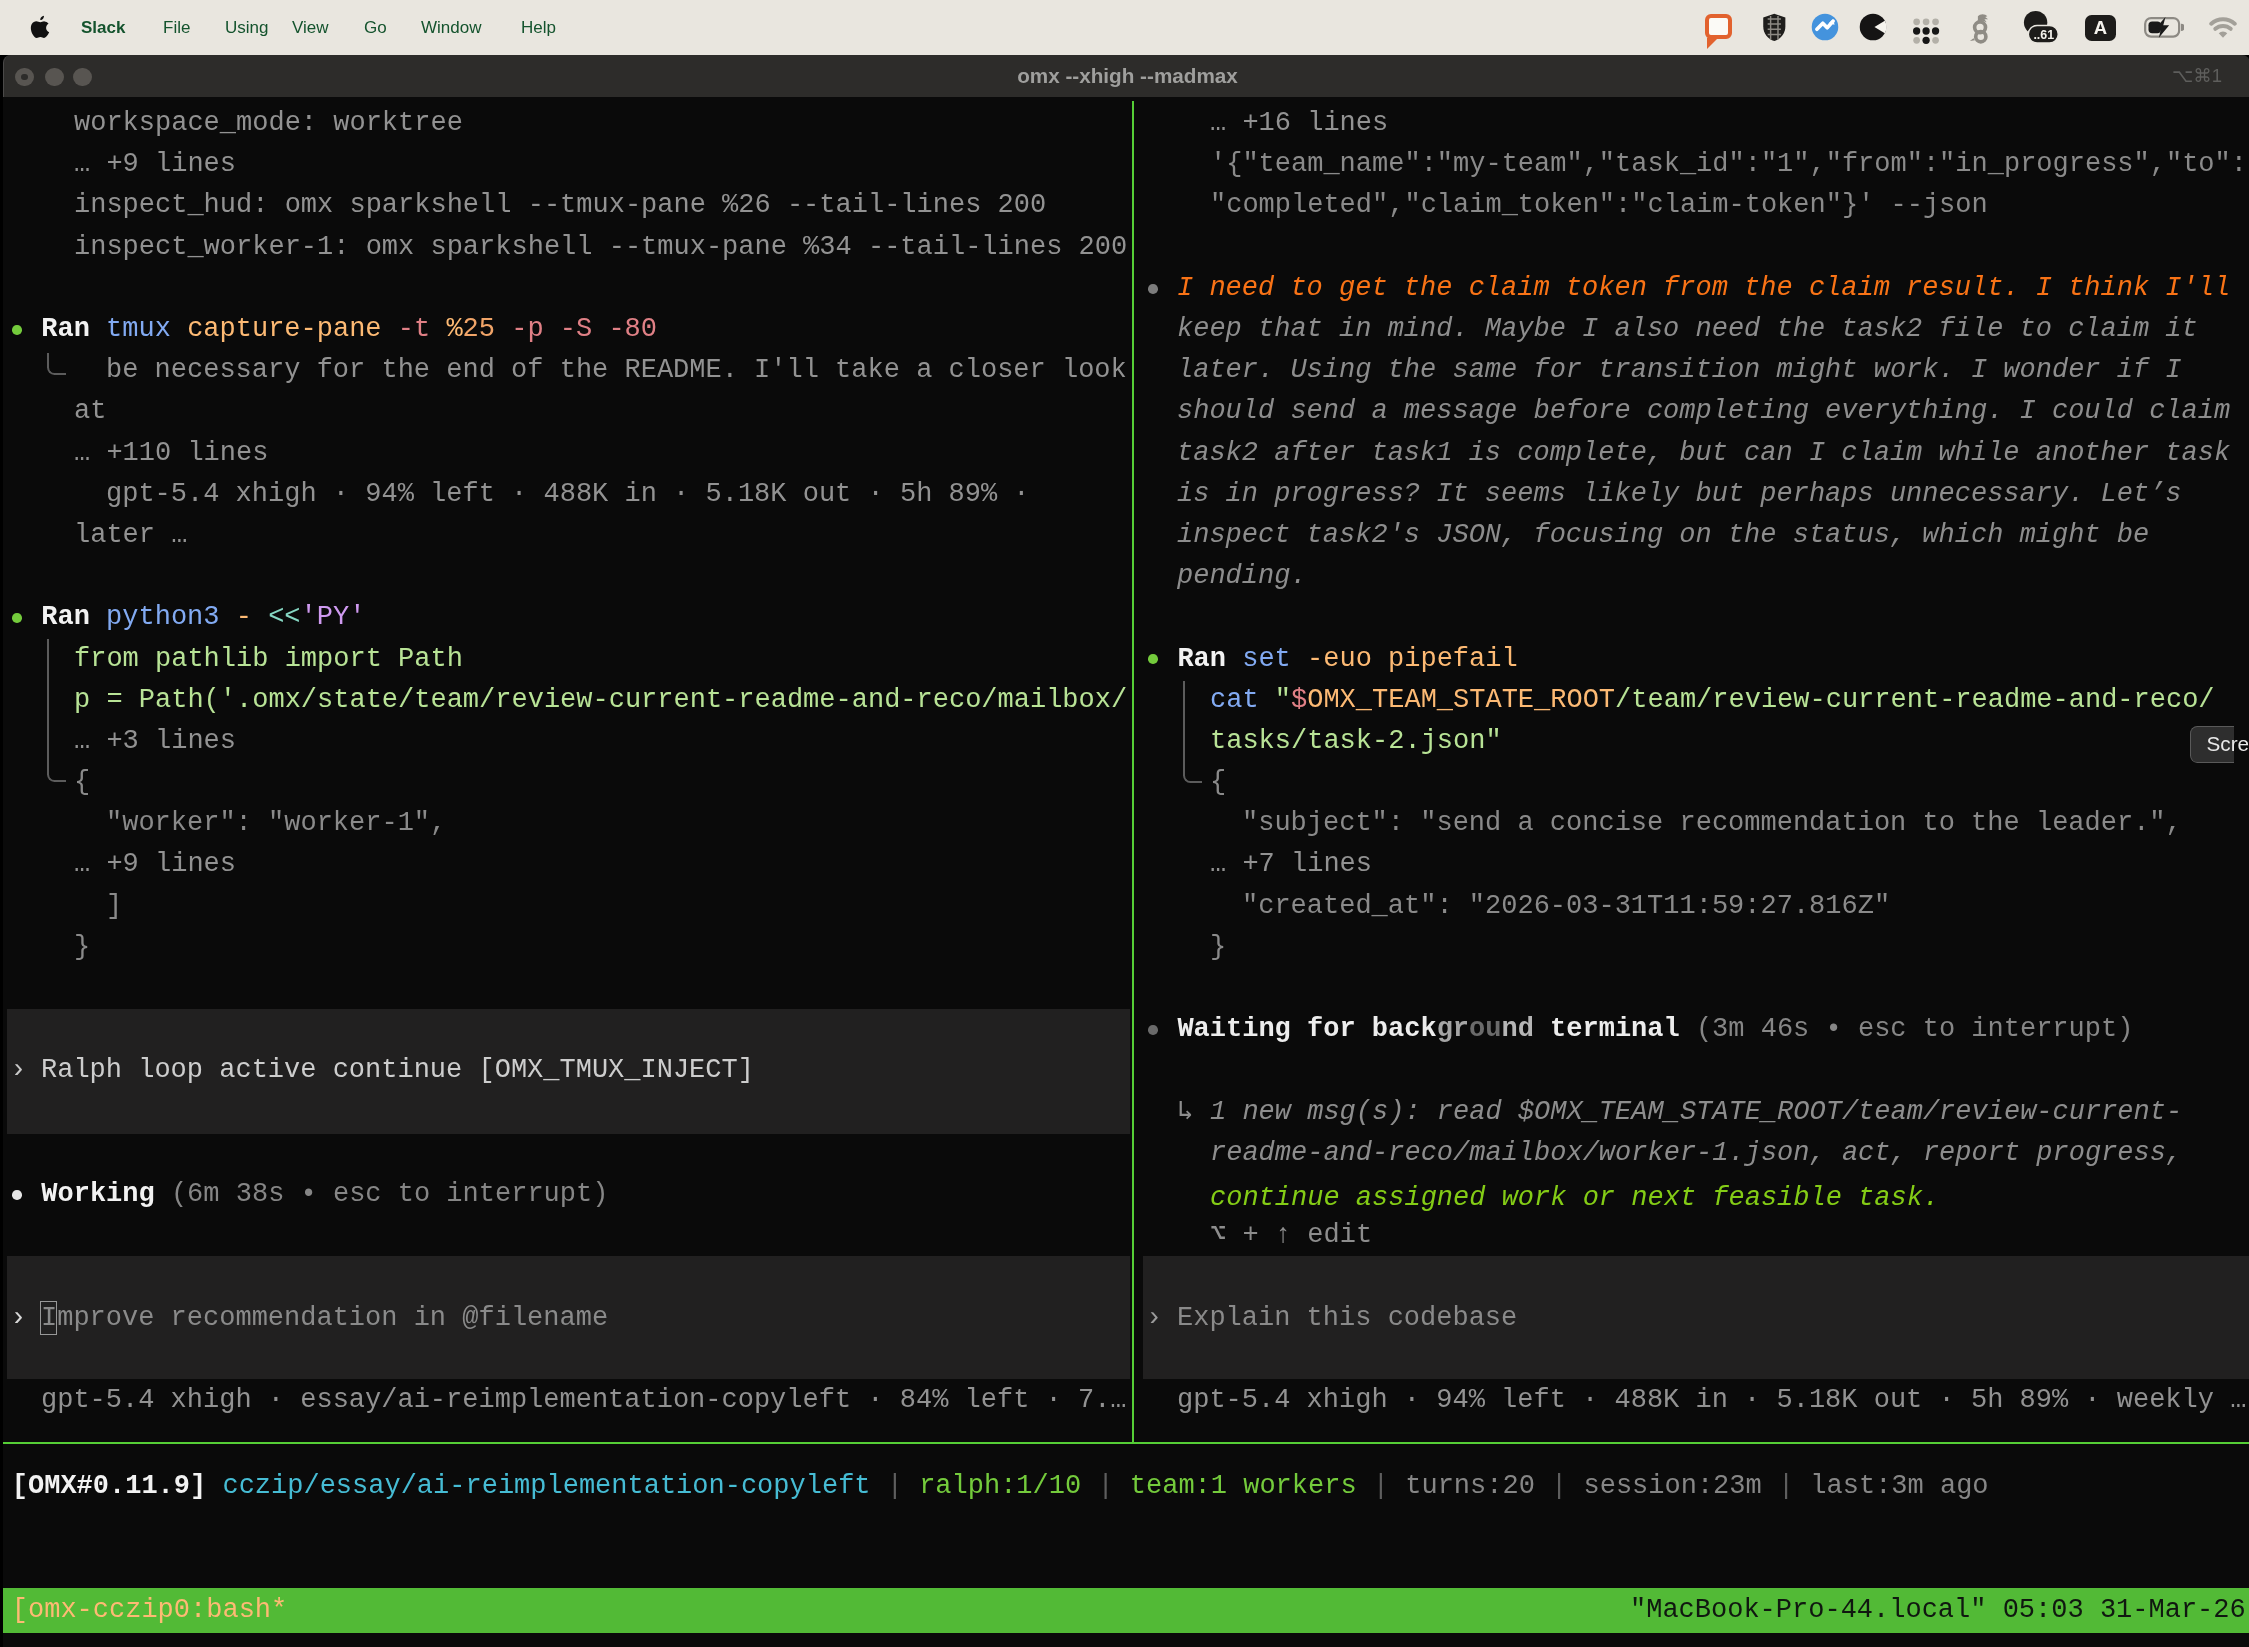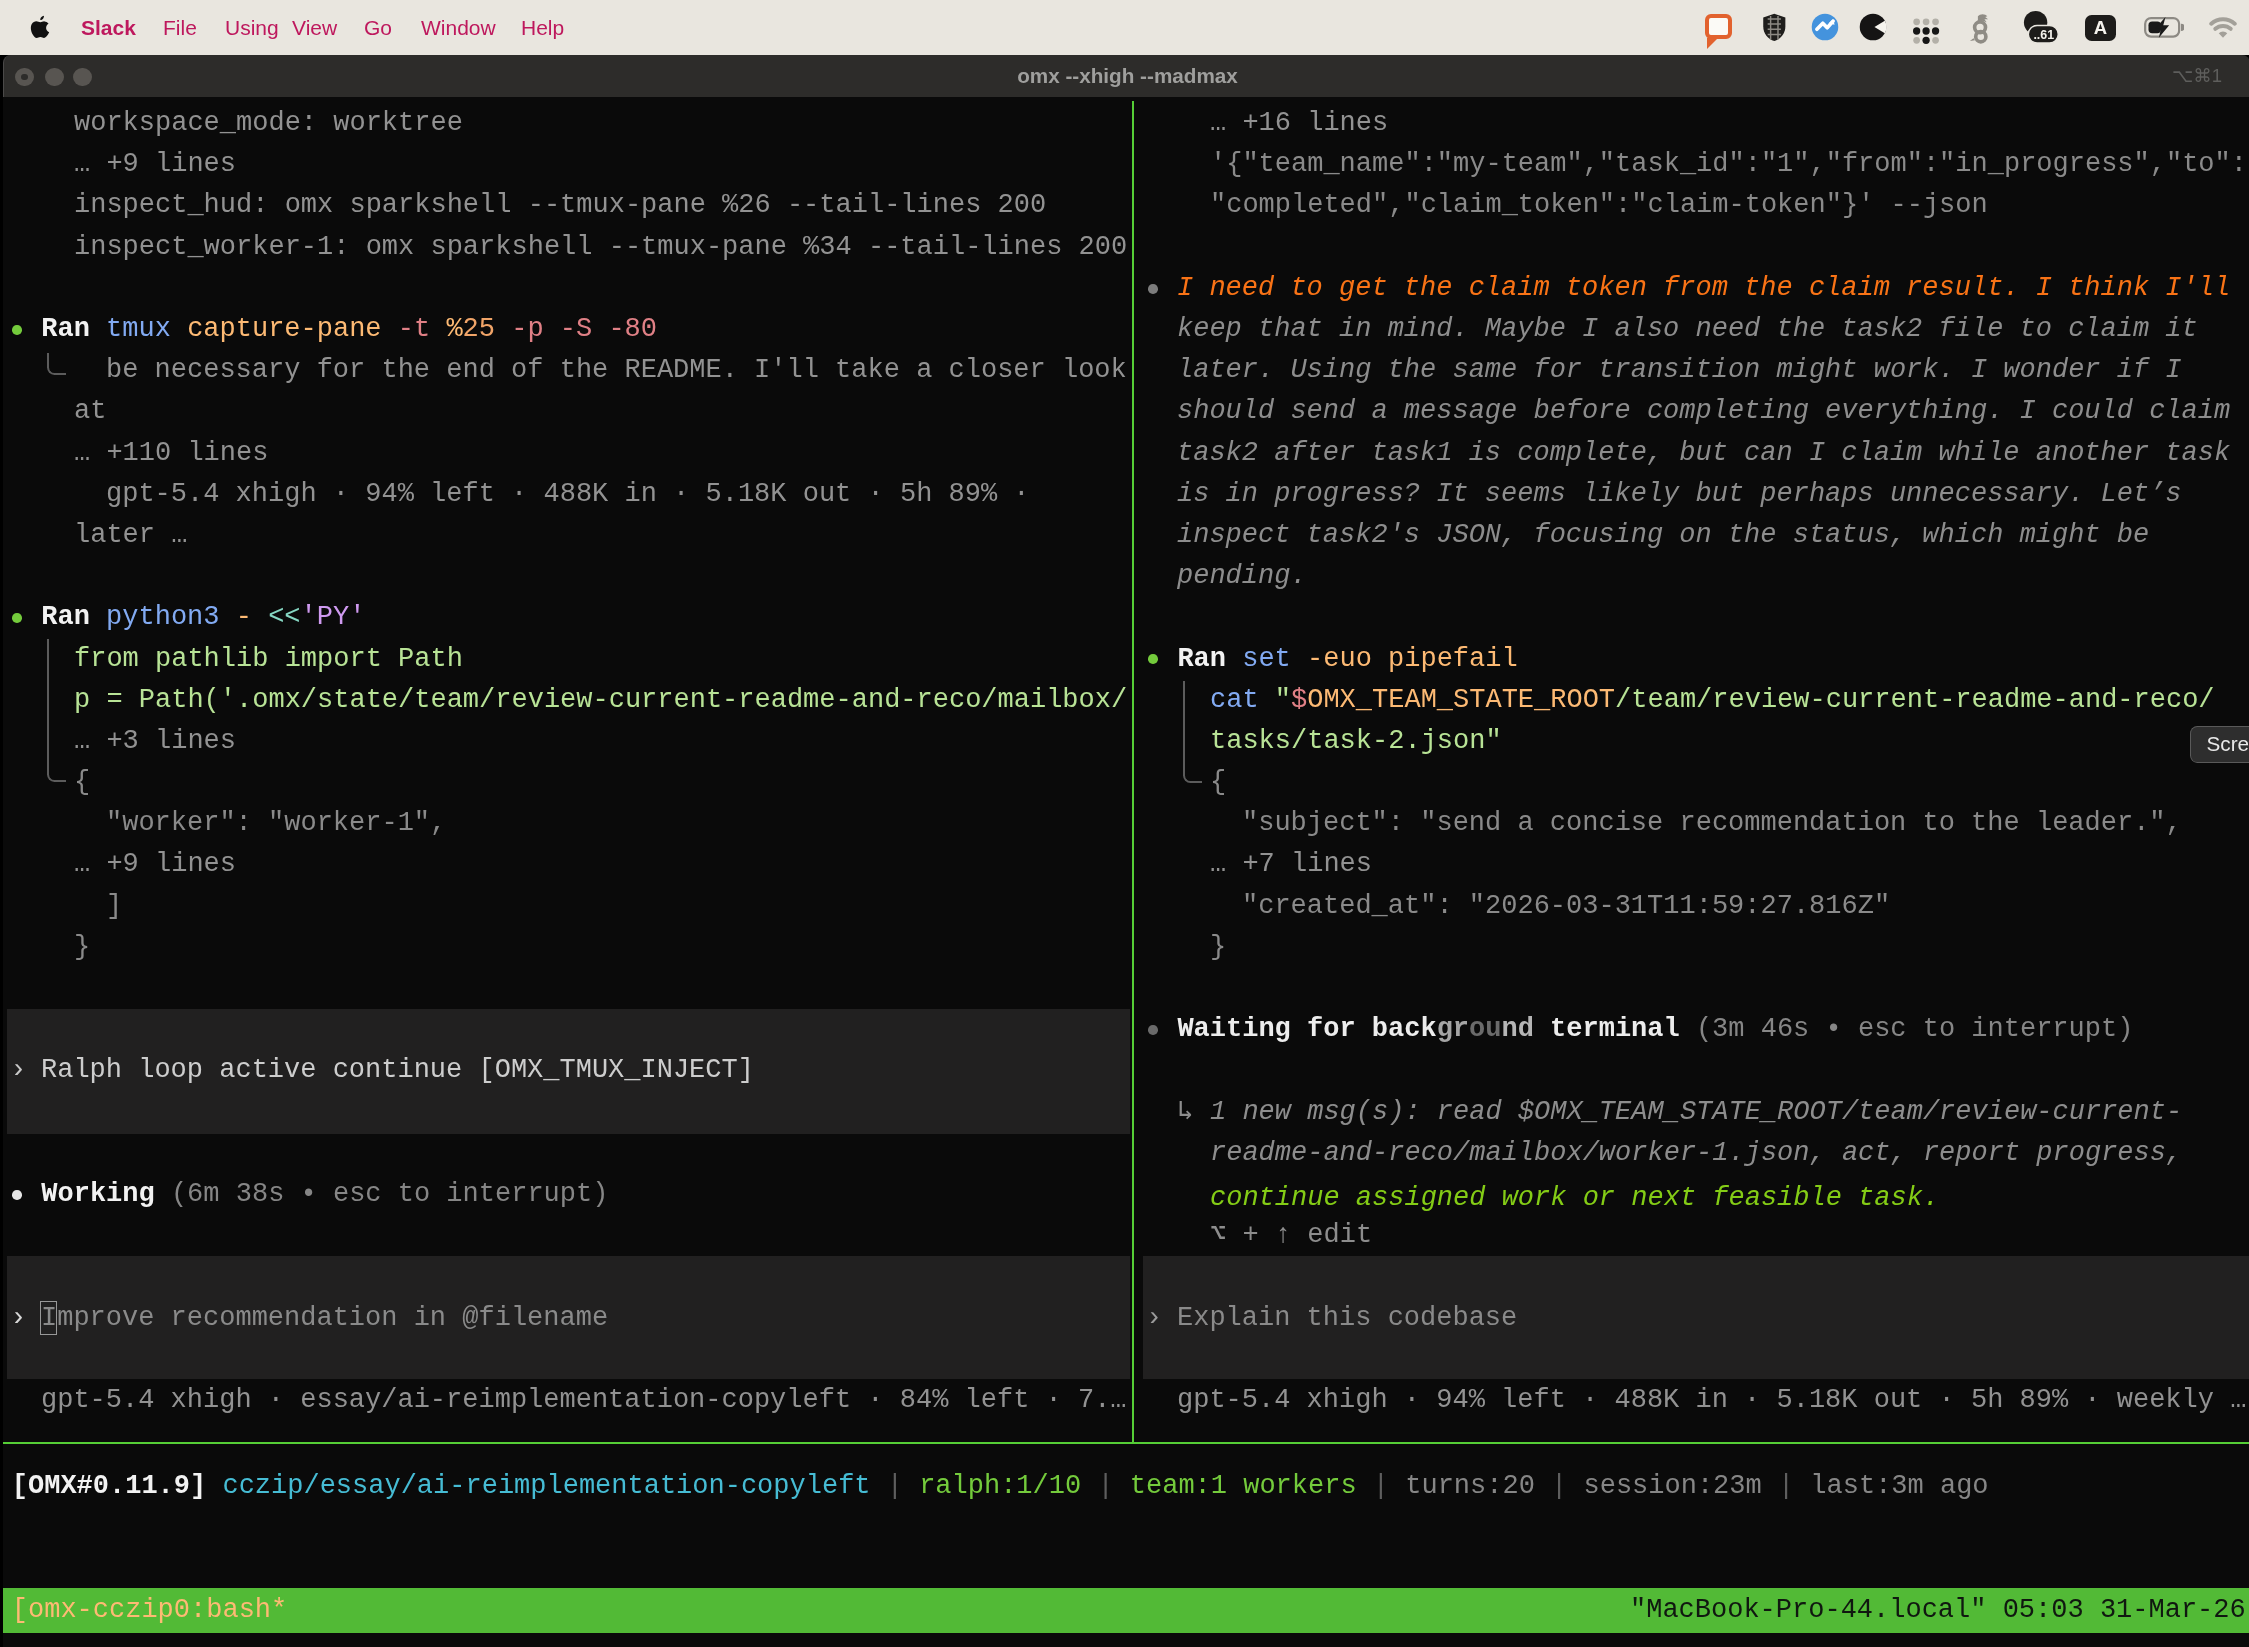--- a/index.html
+++ b/index.html
@@ -1,19 +1,19 @@
 <!DOCTYPE html>
 <html style="font-size:11.8px"><head>
 <meta charset="utf-8">
 <style>
 *{margin:0;padding:0;box-sizing:border-box}
 html,body{width:2250px;height:1648px;background:#000;position:relative;overflow:hidden}
 body{font-family:"Liberation Mono",monospace}
 #menu{position:absolute;left:0;top:0;width:2250px;height:55px;background:#e9e6df}
-.mi{position:absolute;top:0;height:40px;line-height:55px;font-family:"Liberation Sans",sans-serif;font-size:21px;color:#be185d}
+.mi{position:absolute;top:0;height:40px;line-height:55px;font-family:"Liberation Sans",sans-serif;font-size:17px;color:#14532d}
 #win{position:absolute;left:3px;top:55px;width:2247px;height:1593px;background:#0a0a0a;border-radius:8px 8px 0 0}
 #tbar{position:absolute;left:3px;top:55px;width:2247px;height:42px;background:#2d2c2a;border-radius:8px 8px 0 0;border-left:0.7px solid rgba(255,255,255,0.14)}
 .tl{position:absolute;border-radius:50%;width:18.5px;height:18.5px;background:#585551}
 .r{position:absolute;font-size:27px;line-height:41px;white-space:pre;color:#929292}
 .it{font-style:italic}
 .bu{position:absolute;width:9.6px;height:9.6px;border-radius:50%}
 
 b{font-weight:bold}
 .box{position:absolute;background:#212020}
 .conn{position:absolute;border-left:2.2px solid #5c5c5c;border-bottom:2.2px solid #5c5c5c;border-bottom-left-radius:7.4px}
@@ -164,15 +164,15 @@
 <div class="r" style="left:1210px;top:1215px;color:#8d8d8d">⌥ + ↑ edit</div>
 <div class="r" style="left:1146px;top:1298px;color:#9a9a9a">›</div>
 <div class="r" style="left:1177px;top:1298px;color:#8a8a8a">Explain this codebase</div>
 <div class="r" style="left:1177px;top:1380px">gpt-5.4 xhigh · 94% left · 488K in · 5.18K out · 5h 89% · weekly …</div>
 <div style="position:absolute;left:1132px;top:101px;width:1.8px;height:1341px;background:#55ce36"></div>
 <div style="position:absolute;left:3px;top:1442px;width:2247px;height:2.2px;background:#55ce36"></div>
 <div class="r" style="left:11.8px;top:1466px"><b class="wh">[OMX#0.11.9]</b> <span class="cy">cczip/essay/ai-reimplementation-copyleft</span> <span style="color:#5e5e5e">|</span> <span class="g">ralph:1/10</span> <span style="color:#5e5e5e">|</span> <span class="g">team:1 workers</span> <span style="color:#5e5e5e">|</span> <span class="dim">turns:20</span> <span style="color:#5e5e5e">|</span> <span class="dim">session:23m</span> <span style="color:#5e5e5e">|</span> <span class="dim">last:3m ago</span></div>
 <div style="position:absolute;left:3px;top:1588px;width:2247px;height:45px;background:#52ba36"></div>
 <div class="r" style="left:11.8px;top:1590px;color:#fdba74">[omx-cczip0:bash*</div>
 <div class="r" style="left:1630px;top:1590px;color:#101810">"MacBook-Pro-44.local" 05:03 31-Mar-26</div>
-<div style="position:absolute;left:2190px;top:726px;width:60px;height:37px;background:#2e2e2e;border:1.5px solid #5a5a5a;border-right:none;border-radius:7.4px 0 0 7.4px;color:#e8e8e8;font-family:'Liberation Sans',sans-serif;font-size:20.7px;line-height:34px;padding-left:15.5px">Scre</div>
+<div style="position:absolute;left:2190px;top:726px;width:44px;height:37px;background:#2e2e2e;border:1.5px solid #5a5a5a;border-right:none;border-radius:7.4px 0 0 7.4px;color:#e8e8e8;font-family:'Liberation Sans',sans-serif;font-size:20.7px;line-height:34px;padding-left:15.5px">Scre</div>
 </div>
 
 
 </body></html>

